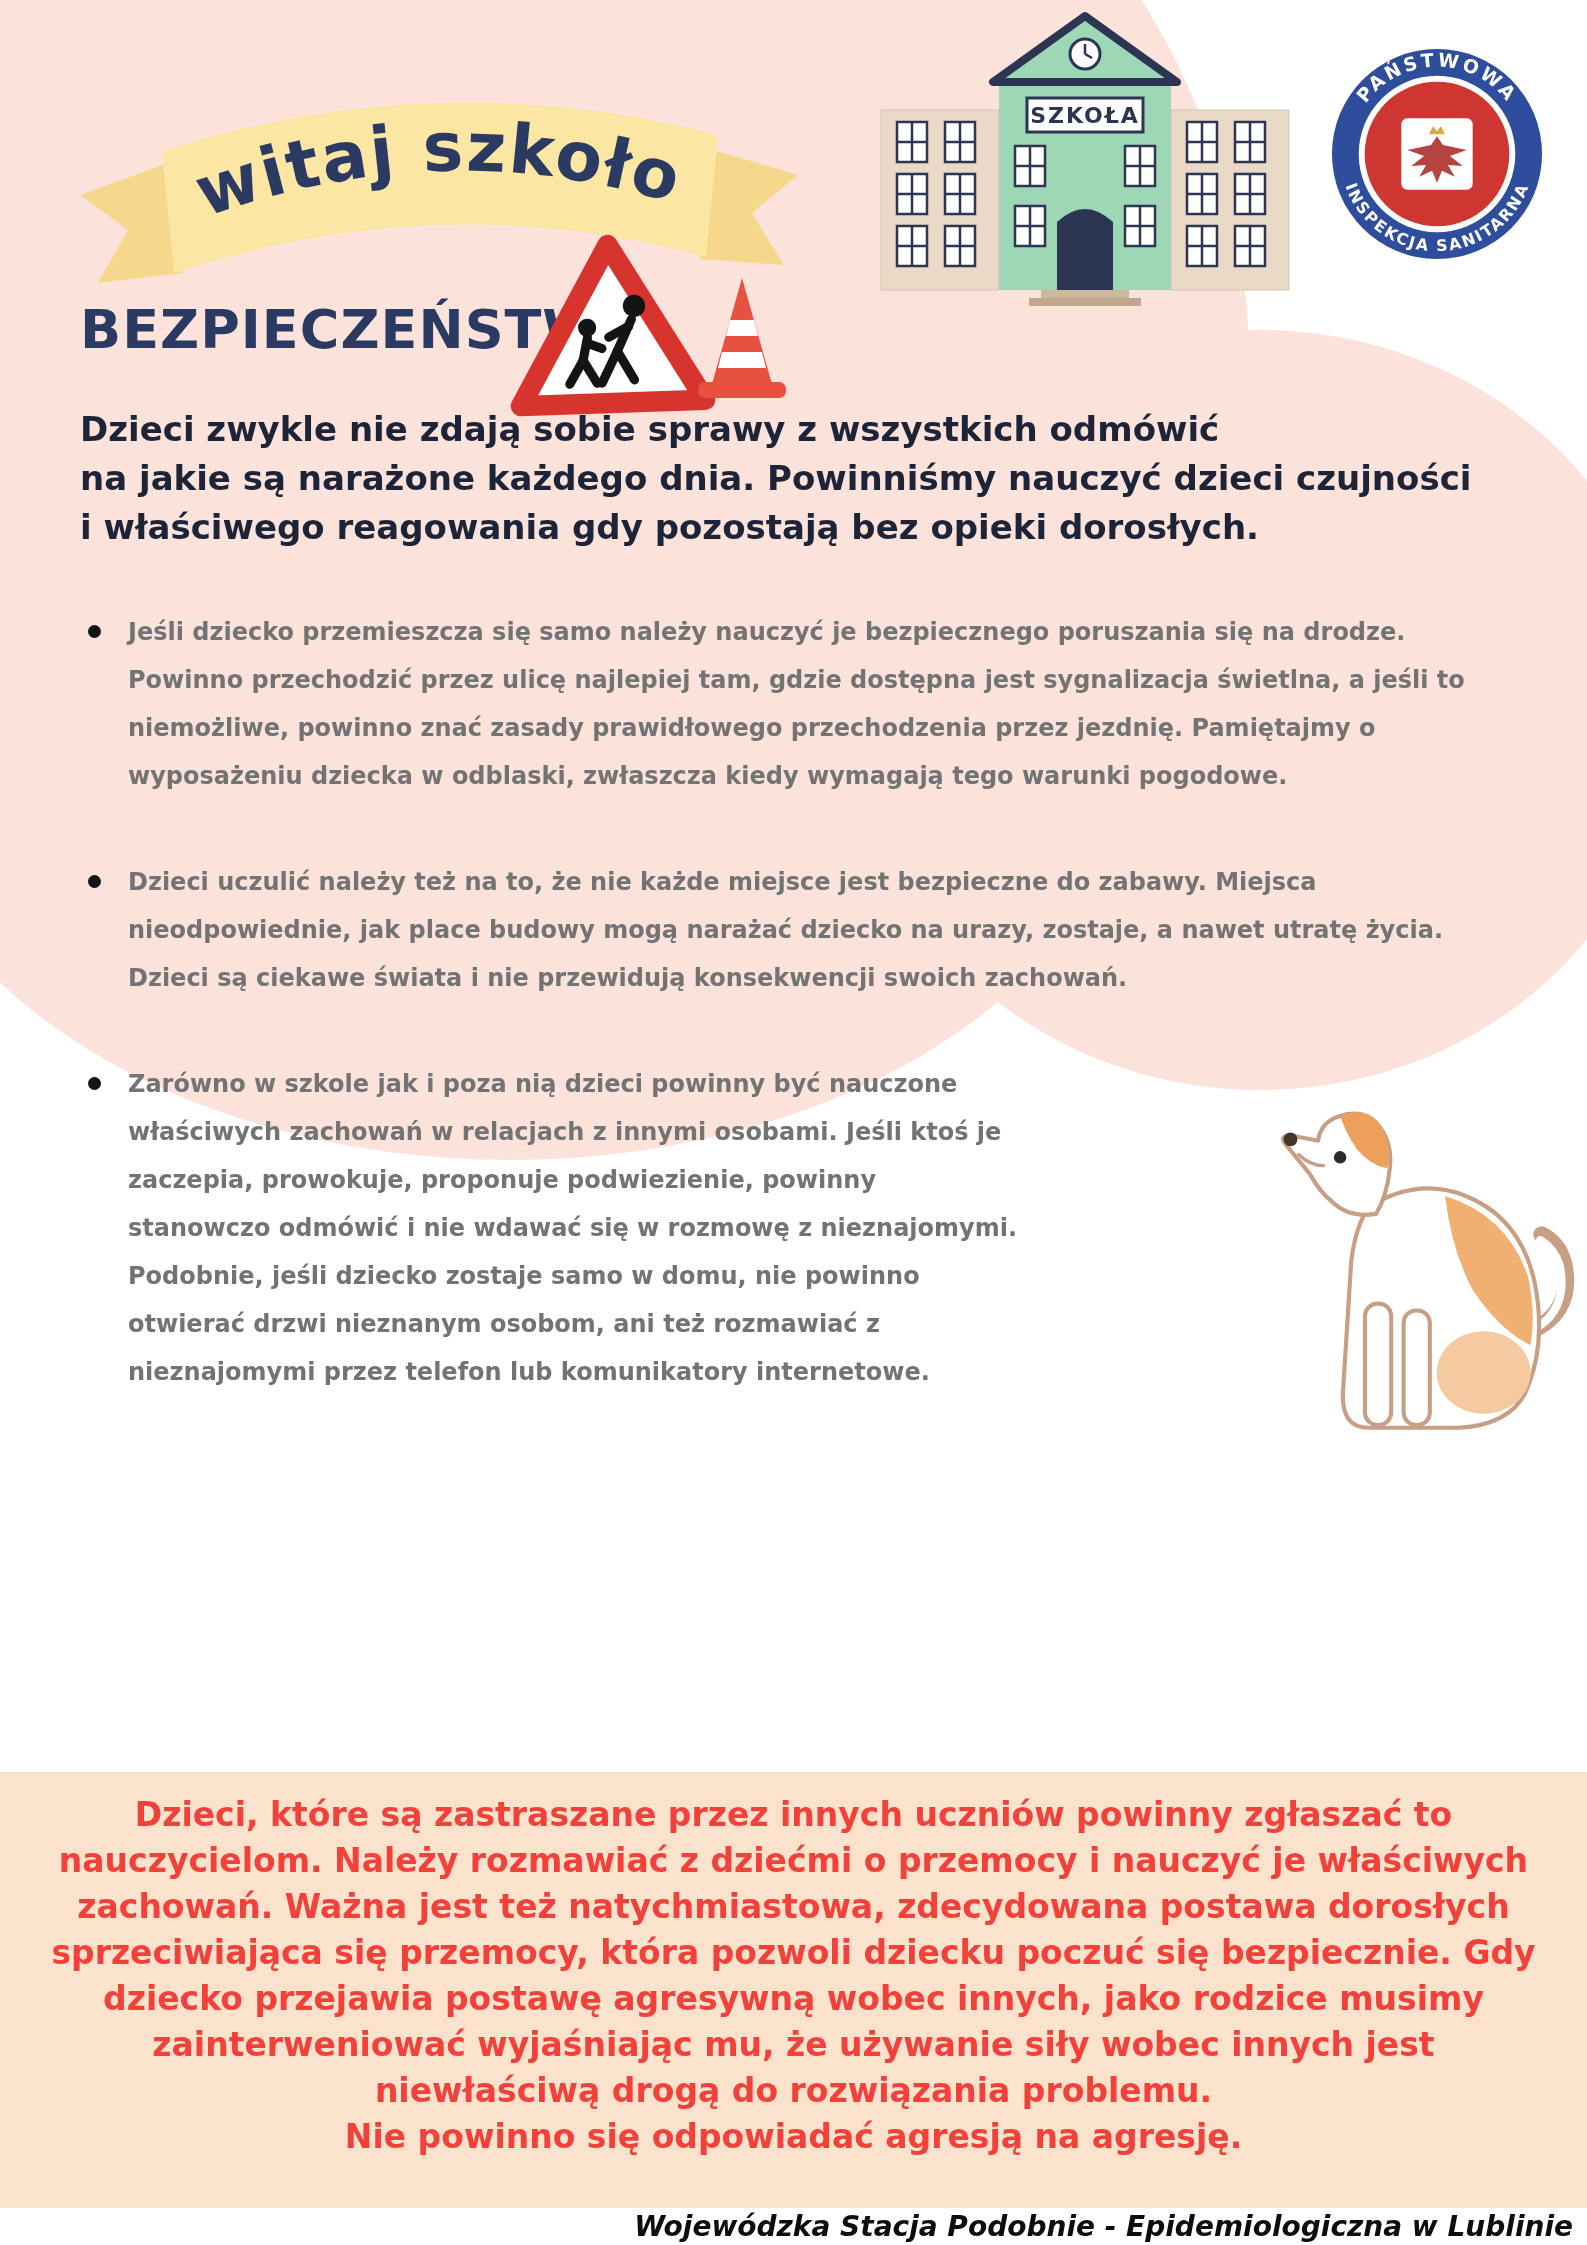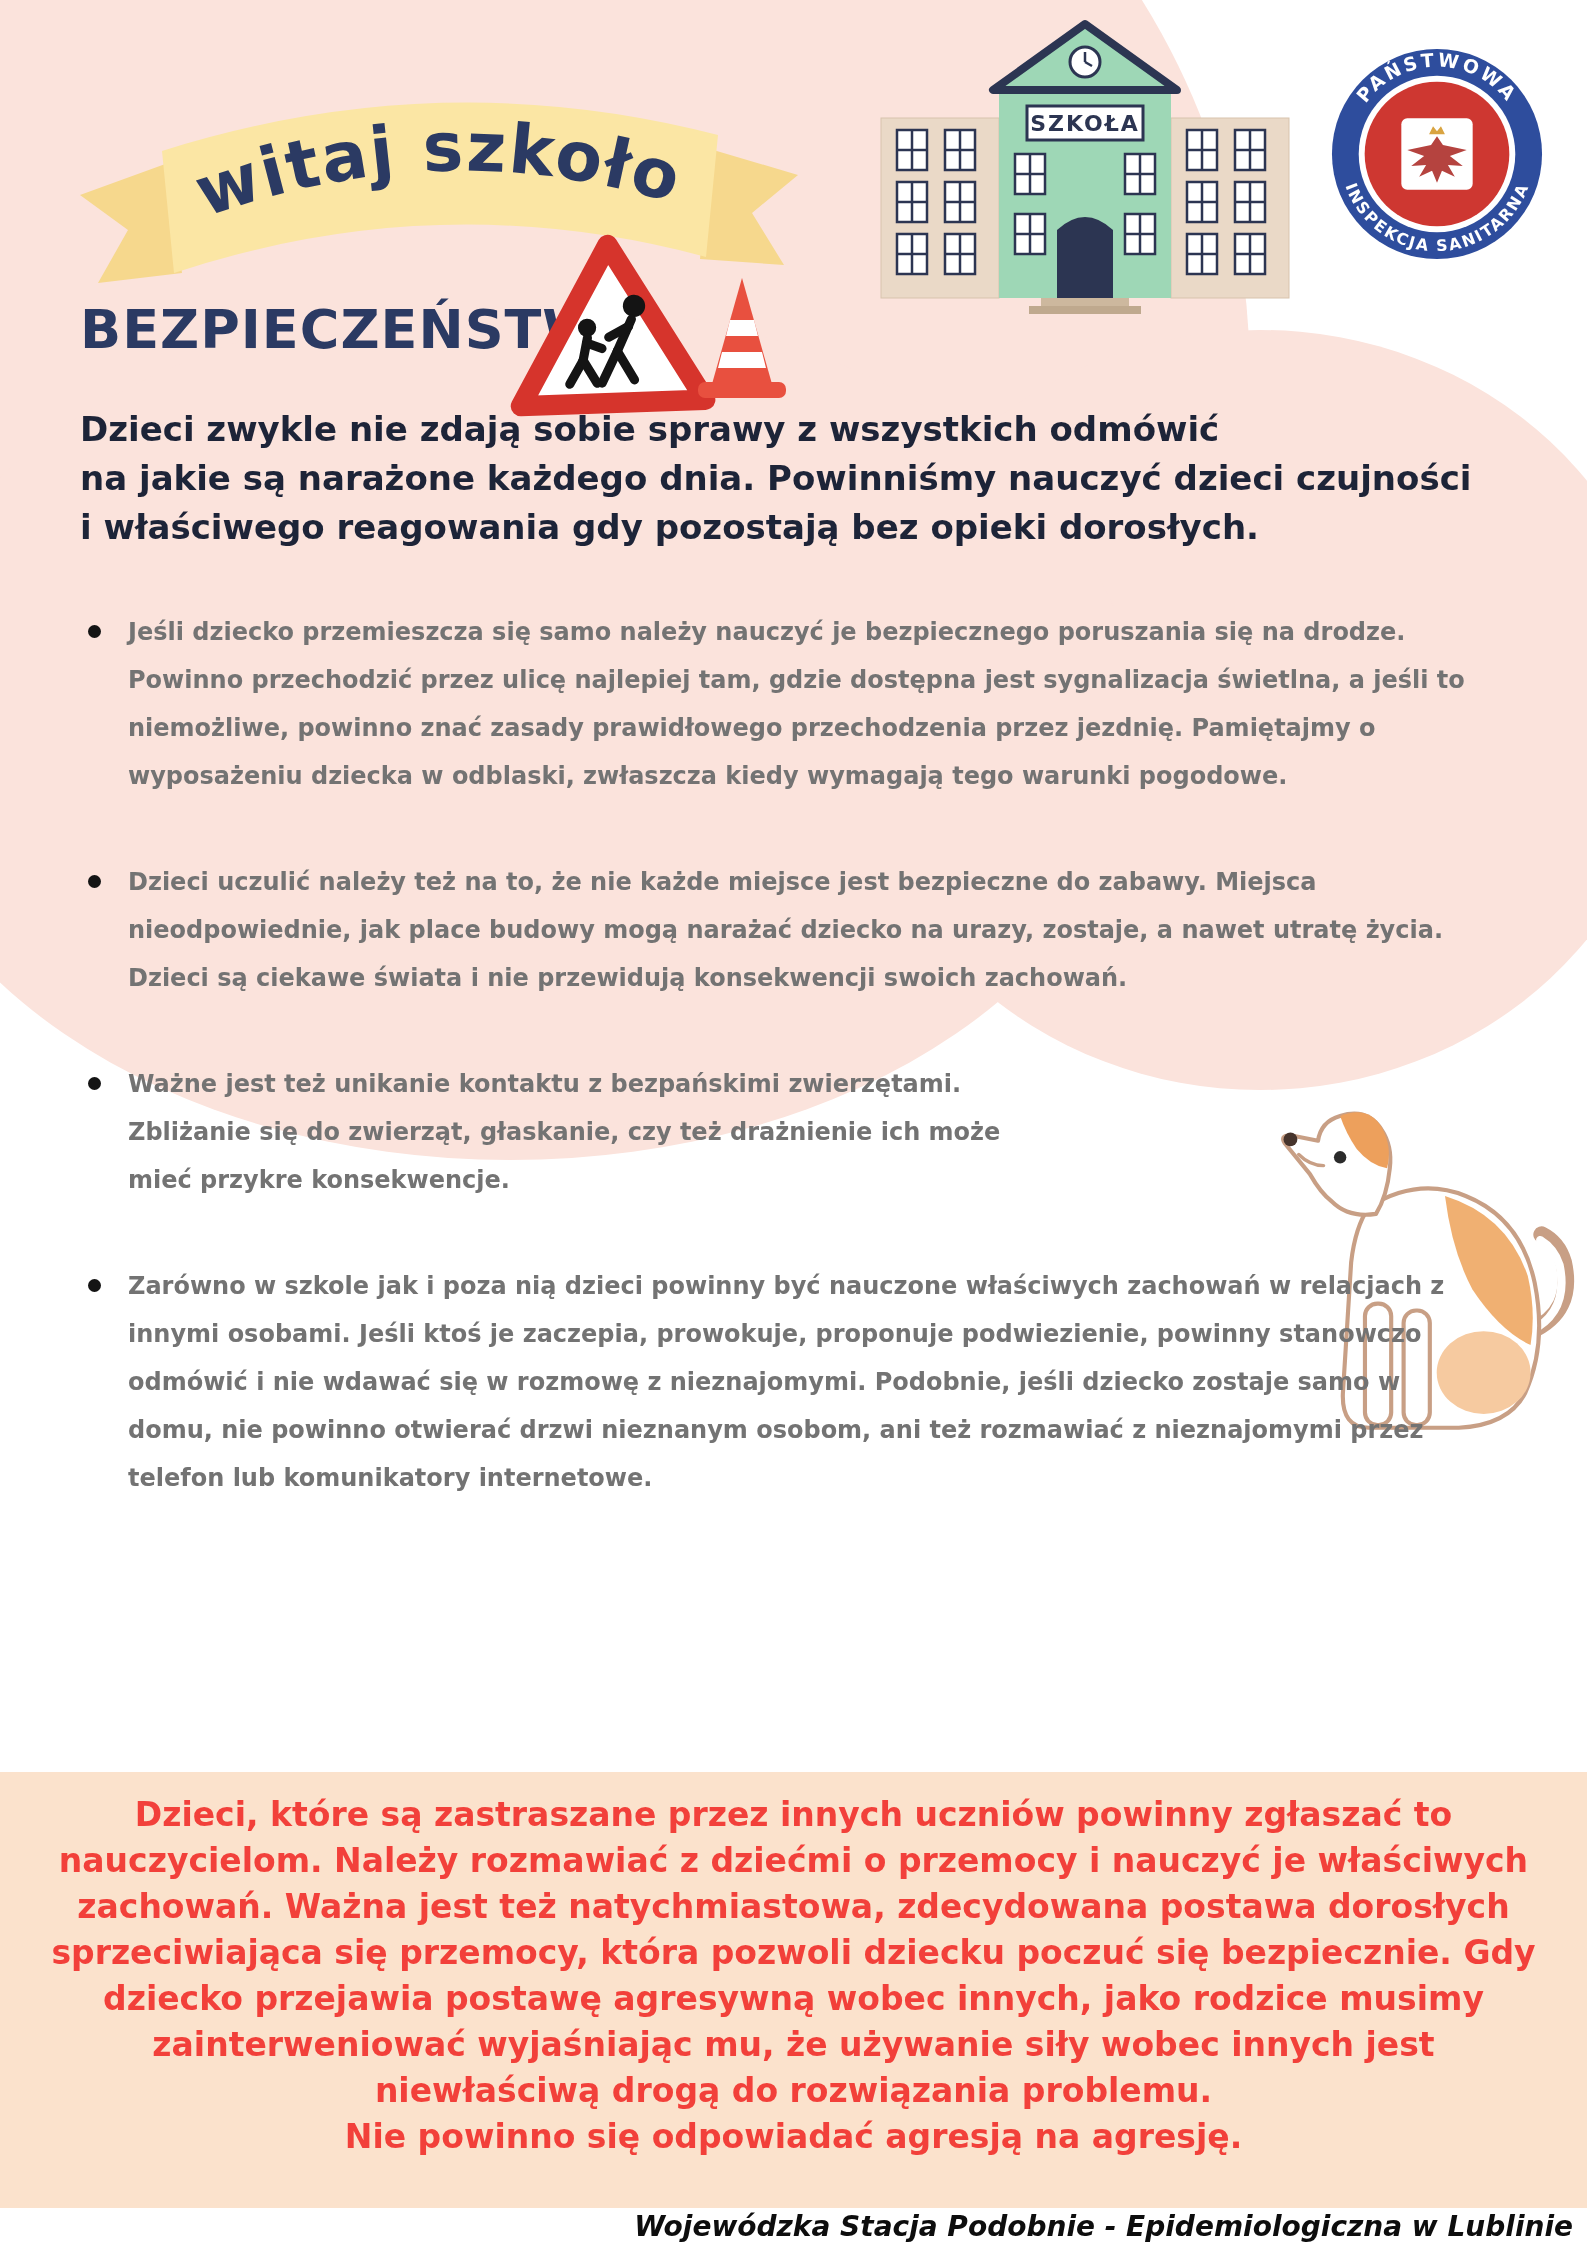--- a/index.html
+++ b/index.html
@@ -13,21 +13,21 @@
   #blob2 { left:850px;  top:330px;  width:820px;  height:760px;  }
   #blob3 { left:-120px; top:300px;  width:1260px; height:860px;  }
 
   .layer { position:absolute; z-index:2; }
 
   
   #ribbon { left:50px; top:22px; width:780px; height:332px; }
   #ribbon svg { width:100%; height:100%; display:block; }
 
   
-  #school { left:875px; top:18px; width:420px; height:300px; }
+  #school { left:875px; top:10px; width:420px; height:300px; }
   #school svg { width:100%; height:100%; display:block; }
 
   
   #logo { left:1328px; top:45px; width:218px; height:218px; }
   #logo svg { width:100%; height:100%; display:block; }
 
   
   #section-title {
     left:80px; top:298px; font-size:54px; font-weight:bold;
     color:#2b3a63; letter-spacing:1px;
@@ -186,21 +186,20 @@
 </div>
 
 <p class="layer" id="intro">Dzieci zwykle nie zdają sobie sprawy z wszystkich odmówić
 na jakie są narażone każdego dnia. Powinniśmy nauczyć dzieci czujności
 i właściwego reagowania gdy pozostają bez opieki dorosłych.</p>
 
 <div class="layer" id="bullets">
   <ul>
     <li>Jeśli dziecko przemieszcza się samo należy nauczyć je bezpiecznego poruszania się na drodze. Powinno przechodzić przez ulicę najlepiej tam, gdzie dostępna jest sygnalizacja świetlna, a jeśli to niemożliwe, powinno znać zasady prawidłowego przechodzenia przez jezdnię. Pamiętajmy o wyposażeniu dziecka w odblaski, zwłaszcza kiedy wymagają tego warunki pogodowe.</li>
     <li>Dzieci uczulić należy też na to, że nie każde miejsce jest bezpieczne do zabawy. Miejsca nieodpowiednie, jak place budowy mogą narażać dziecko na urazy, zostaje, a nawet utratę życia. Dzieci są ciekawe świata i nie przewidują konsekwencji swoich zachowań.</li>
-    <li>Ważne jest też unikanie kontaktu z bezpańskimi zwierzętami. Zbliżanie się do zwierząt, głaskanie, czy też drażnienie ich może mieć przykre konsekwencje.</li>
     <li>Zarówno w szkole jak i poza nią dzieci powinny być nauczone właściwych zachowań w relacjach z innymi osobami. Jeśli ktoś je zaczepia, prowokuje, proponuje podwiezienie, powinny stanowczo odmówić i nie wdawać się w rozmowę z nieznajomymi. Podobnie, jeśli dziecko zostaje samo w domu, nie powinno otwierać drzwi nieznanym osobom, ani też rozmawiać z nieznajomymi przez telefon lub komunikatory internetowe.</li>
   </ul>
 </div>
 
 <div class="layer" id="dog">
   <svg viewBox="0 0 250 260">
     <g stroke="#c89f85" stroke-width="3" stroke-linejoin="round" stroke-linecap="round">
       <path d="M212 170 Q244 156 236 120 Q232 106 220 100" fill="none" stroke-width="12"></path>
       <path d="M212 170 Q240 156 233 122 Q229 110 219 104" fill="none" stroke="#ffffff" stroke-width="6"></path>
       <path d="M95 80 Q130 58 165 72 Q205 88 215 135 Q224 180 208 215 Q196 238 160 240 L95 240 Q75 240 76 215 L82 120 Q85 94 95 80 Z" fill="#ffffff"></path>

